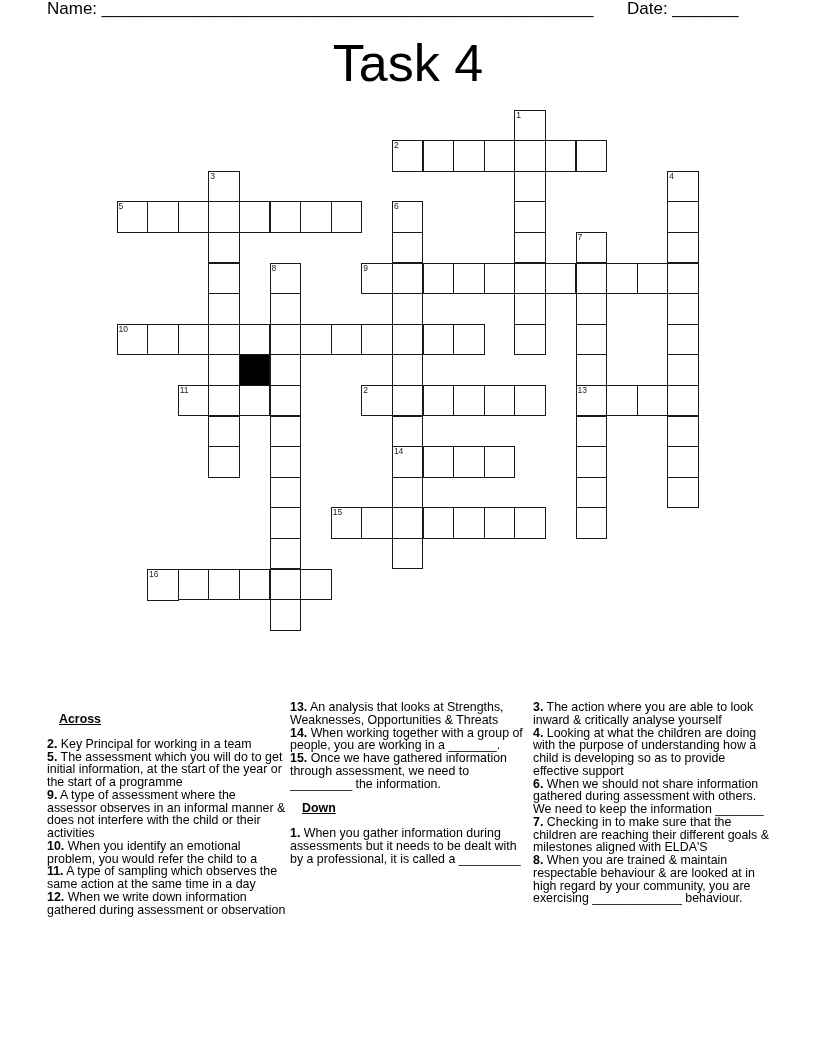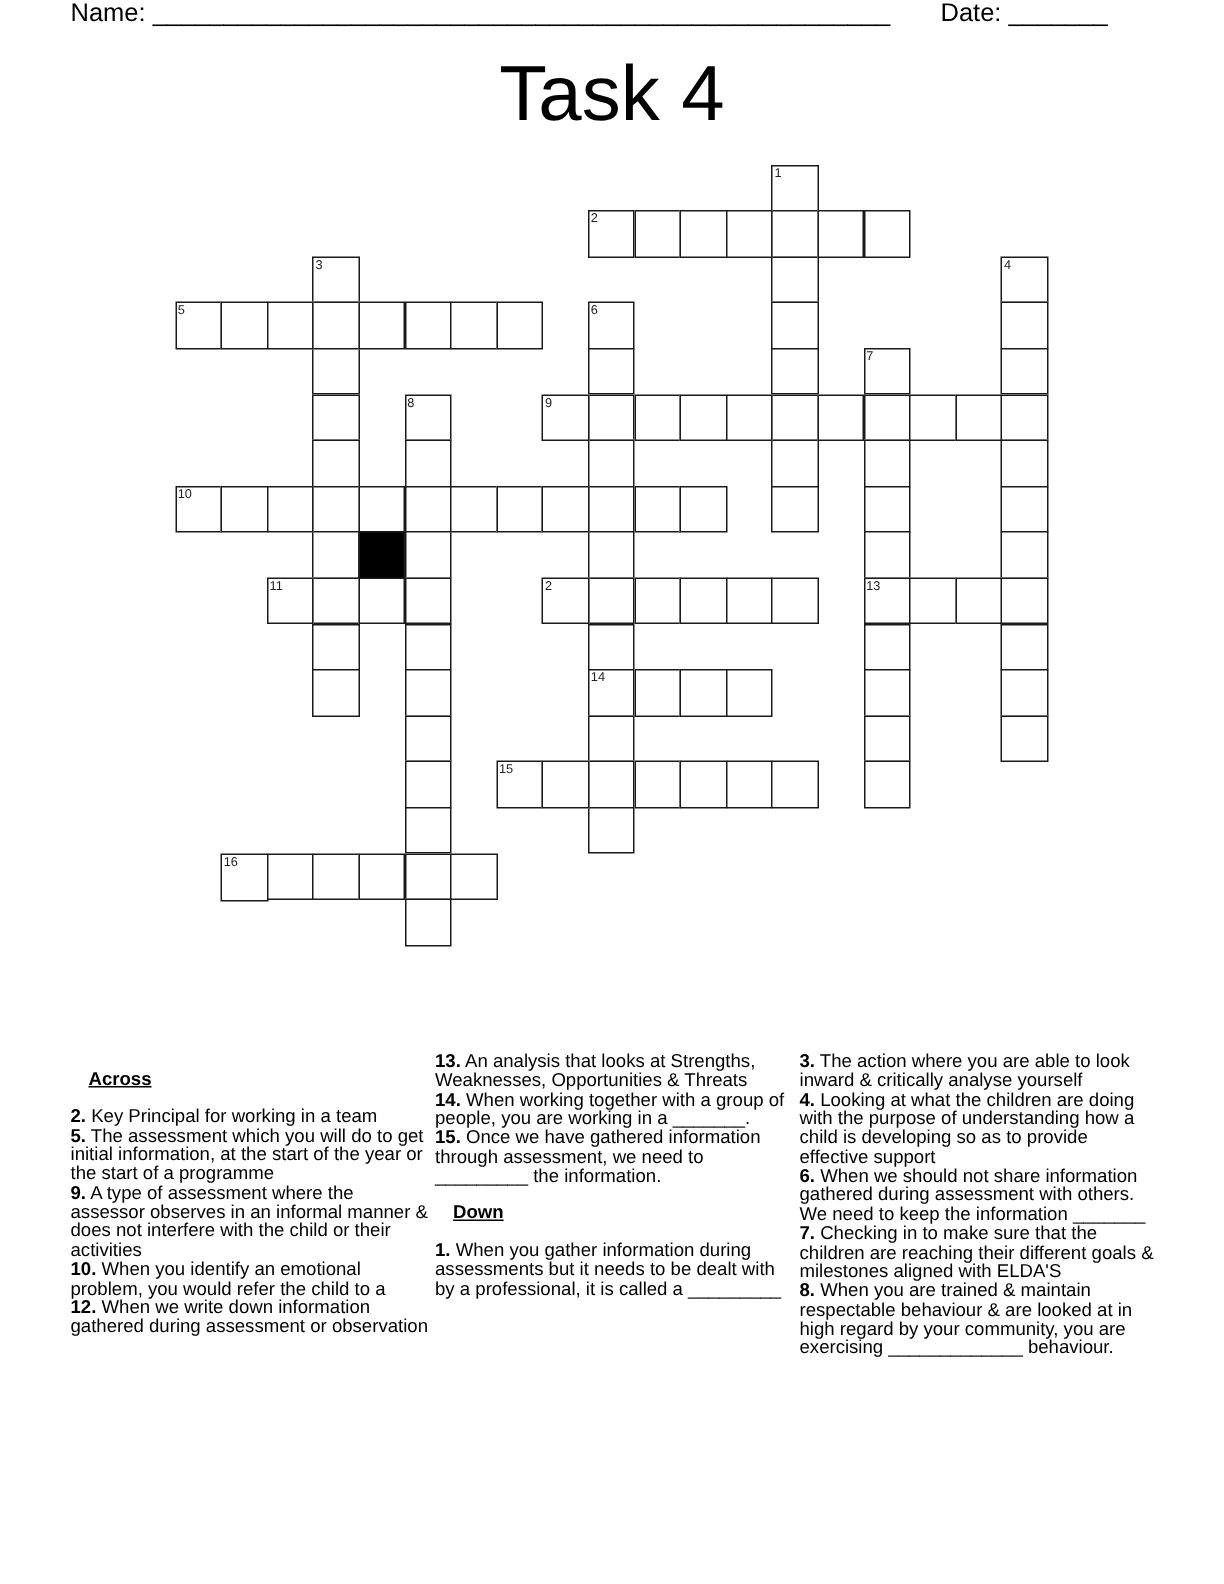--- a/index.html
+++ b/index.html
@@ -175,20 +175,21 @@
     <div class="cell black" style="left: 121.9px; top: 244.3px;"></div>
   </div>
 
 <div class="clues">
   <div class="col" style="left:47px;">
     <p class="section-head">Across</p>
     <p class="clue"><b>2.</b><span> Key Principal for working in a team</span></p>
     <p class="clue"><b>5.</b><span> The assessment which you will do to get initial information, at the start of the year or the start of a programme</span></p>
     <p class="clue"><b>9.</b><span> A type of assessment where the assessor observes in an informal manner &amp; does not interfere with the child or their activities</span></p>
     <p class="clue"><b>10.</b><span> When you identify an emotional problem, you would refer the child to a</span></p>
+    <p class="clue"><b>11.</b><span> A type of sampling which observes the same action at the same time in a day</span></p>
     <p class="clue"><b>12.</b><span> When we write down information gathered during assessment or observation</span></p>
   </div>
   <div class="col" style="left:290px; width:238px;">
     <p class="clue"><b>13.</b><span> An analysis that looks at Strengths, Weaknesses, Opportunities &amp; Threats</span></p>
     <p class="clue"><b>14.</b><span> When working together with a group of people, you are working in a _______.</span></p>
     <p class="clue"><b>15.</b><span> Once we have gathered information through assessment, we need to _________ the information.</span></p>
     <p class="section-head">Down</p>
     <p class="clue"><b>1.</b><span> When you gather information during assessments but it needs to be dealt with by a professional, it is called a _________</span></p>
   </div>
   <div class="col" style="left:533px; width:240px;">

